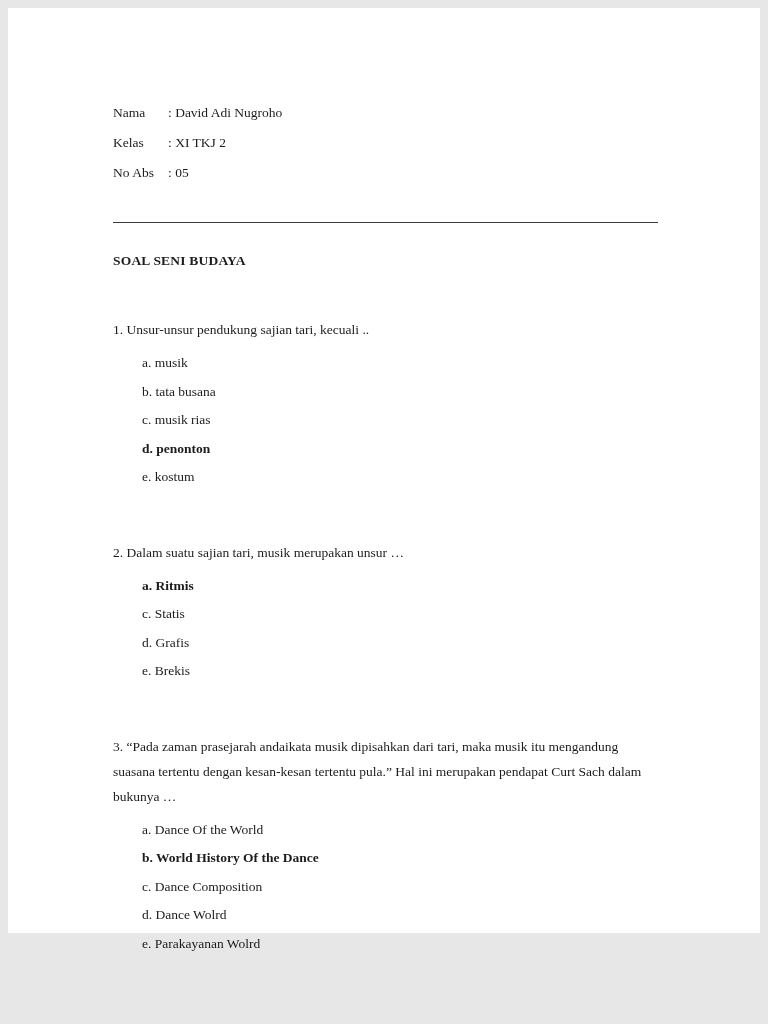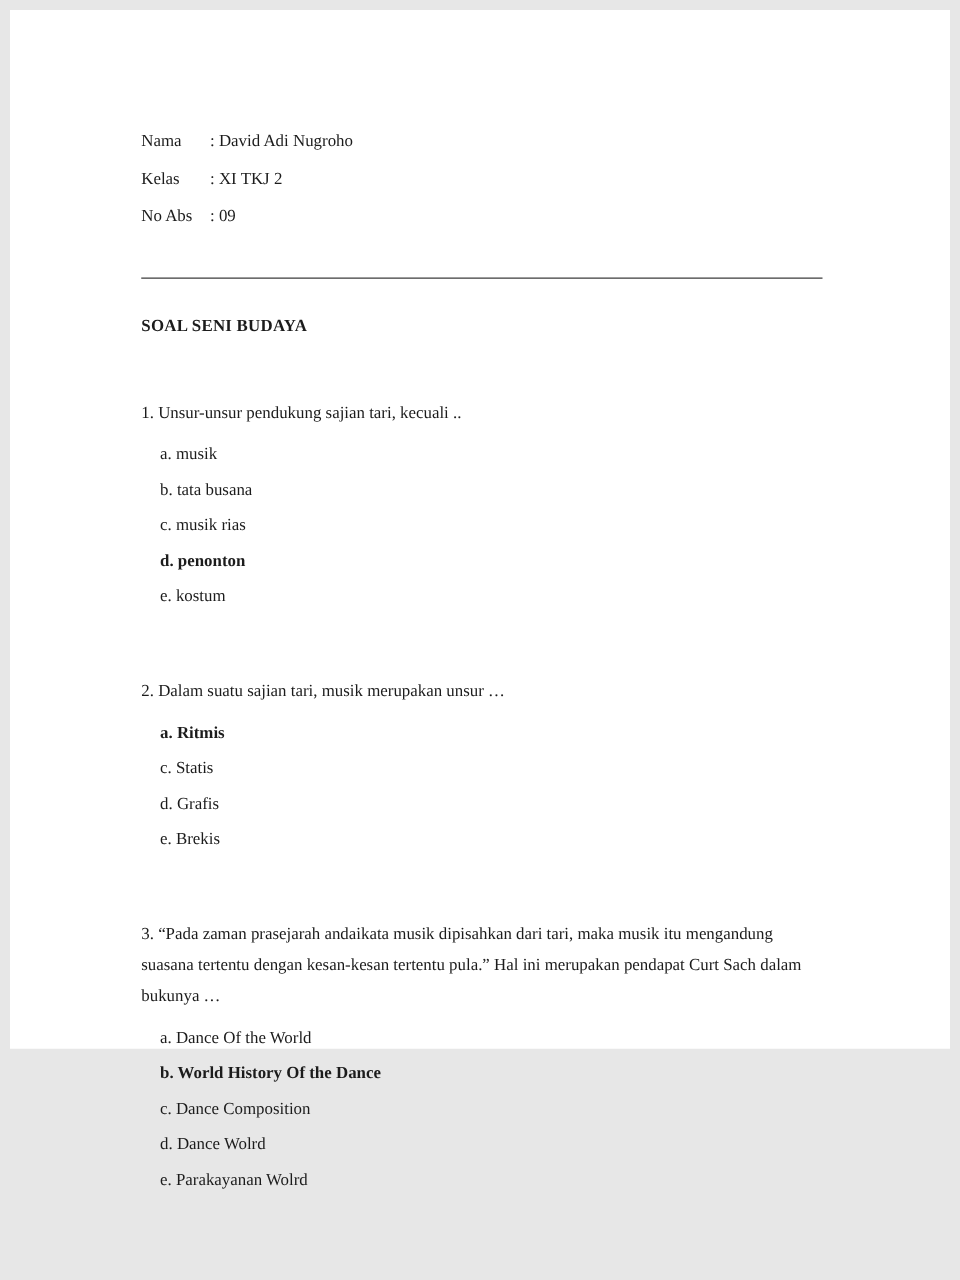--- a/index.html
+++ b/index.html
@@ -10,21 +10,21 @@
     font-family: "Liberation Serif", "DejaVu Serif", serif;
   }
   .viewer {
     width: 768px;
     height: 1024px;
     background: #e7e7e7;
     overflow: hidden;
   }
   .page {
     width: 752px;
-    height: 831px;
+    height: 925px;
     margin: 8px auto 12px auto;
     background: #ffffff;
     color: #1c1c1c;
     padding: 90px 102px 40px 105px;
     font-size: 13.5px;
   }
   .header-fields { }
   .field {
     display: flex;
     line-height: 30px;
@@ -45,21 +45,21 @@
   }
   .question {
     margin-top: 48px;
   }
   .q-text {
     line-height: 25px;
     max-width: 545px;
   }
   .options {
     margin-top: 7px;
-    margin-left: 15px;
+    margin-left: 29px;
   }
   .option {
     line-height: 28.5px;
   }
   .option.bold {
     font-weight: bold;
   }
 </style>
 </head>
 <body>
@@ -71,21 +71,21 @@
       <div class="field">
         <span class="label">Nama</span>
         <span>: David  Adi Nugroho</span>
       </div>
       <div class="field">
         <span class="label">Kelas</span>
         <span>: XI TKJ 2</span>
       </div>
       <div class="field">
         <span class="label">No Abs</span>
-        <span>: 09</span>
+        <span>: 05</span>
       </div>
     </div>
 
     <hr class="divider">
 
     <div class="doc-title">SOAL SENI BUDAYA</div>
 
     <div class="question">
       <div class="q-text">1. Unsur-unsur pendukung sajian tari, kecuali ..</div>
       <div class="options">

